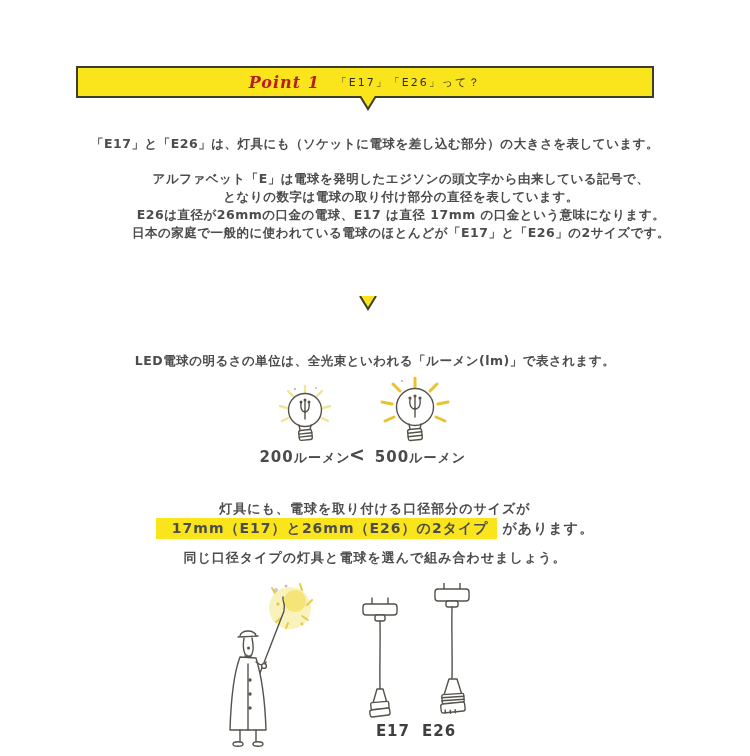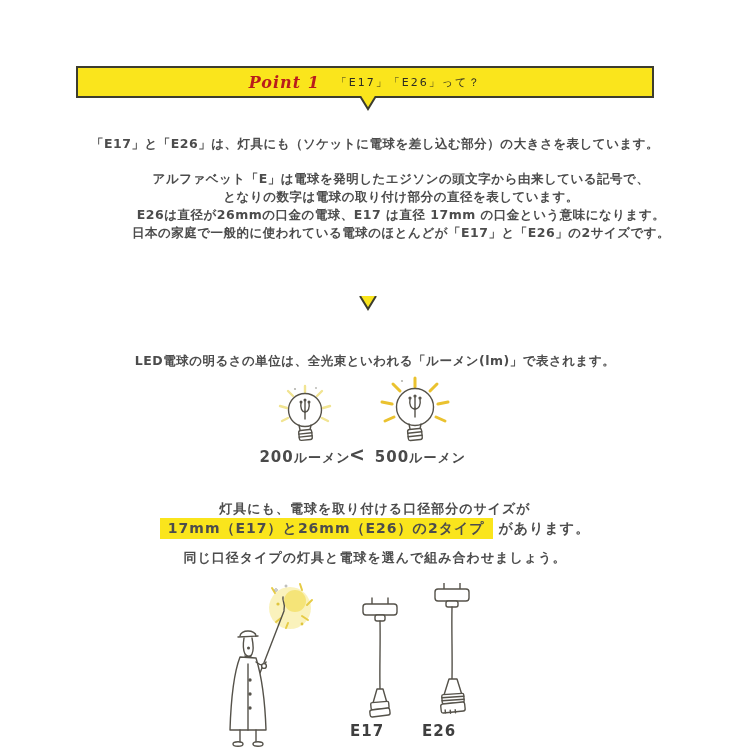--- a/index.html
+++ b/index.html
@@ -18,21 +18,21 @@
   .banner .point{font-family:"DejaVu Serif","Liberation Serif",serif;font-style:italic;
                  font-weight:bold;font-size:16px;color:#b91c1c;letter-spacing:1px;}
   .banner .head{font-weight:normal;font-size:11px;letter-spacing:2px;color:#2d2d22;text-align:right;}
   .notch{position:absolute;left:359px;width:18px;height:15px;}
 
   
   .txt{font-size:12.5px;font-weight:600;letter-spacing:0.5px;color:#4c4c4c;}
   .para{line-height:18px;margin-left:26px;}
   .para3{line-height:21px;}
   .fix{font-size:13px;font-weight:bold;letter-spacing:1px;}
-  .hl{background:#fae51c;padding:2px 8px 3px 8px;font-size:14px;}
+  .hl{background:#fae51c;padding:2px 8px 3px 16px;font-size:14px;}
   .fix2{font-size:14px;font-weight:bold;letter-spacing:1px;}
 
   
   .lumen-label{font-weight:bold;color:#4a4a4a;}
   .lumen-label .num{font-size:15px;letter-spacing:1px;}
   .lumen-label .unit{font-size:13px;letter-spacing:1px;}
   .lt{font-size:19px;font-weight:bold;color:#4a4a4a;}
 
   .pendant-label{font-size:15px;font-weight:bold;color:#3f3f3f;letter-spacing:1px;}
 
@@ -207,16 +207,16 @@
         <rect x="22" y="111" width="22" height="9" rx="1.5" fill="#ffffff"></rect>
         <path d="M22,114 L44,114 M22,117 L44,117"></path>
       </g>
       <g transform="rotate(-6 33 125)">
         <rect x="21" y="120" width="24" height="9" rx="2" fill="#ffffff"></rect>
         <path d="M25,126 L25,129 M30,127 L30,130 M35,127 L35,130"></path>
       </g>
     </g>
   </svg>
 
-  <div class="abs pendant-label" style="left:350px;top:722px;width:60px;text-align:left">E17</div>
+  <div class="abs pendant-label" style="left:350px;top:722px;width:60px;text-align:right">E17</div>
   <div class="abs pendant-label" style="left:422px;top:722px;width:60px;text-align:left">E26</div>
 
 </div>
 
 </body></html>

